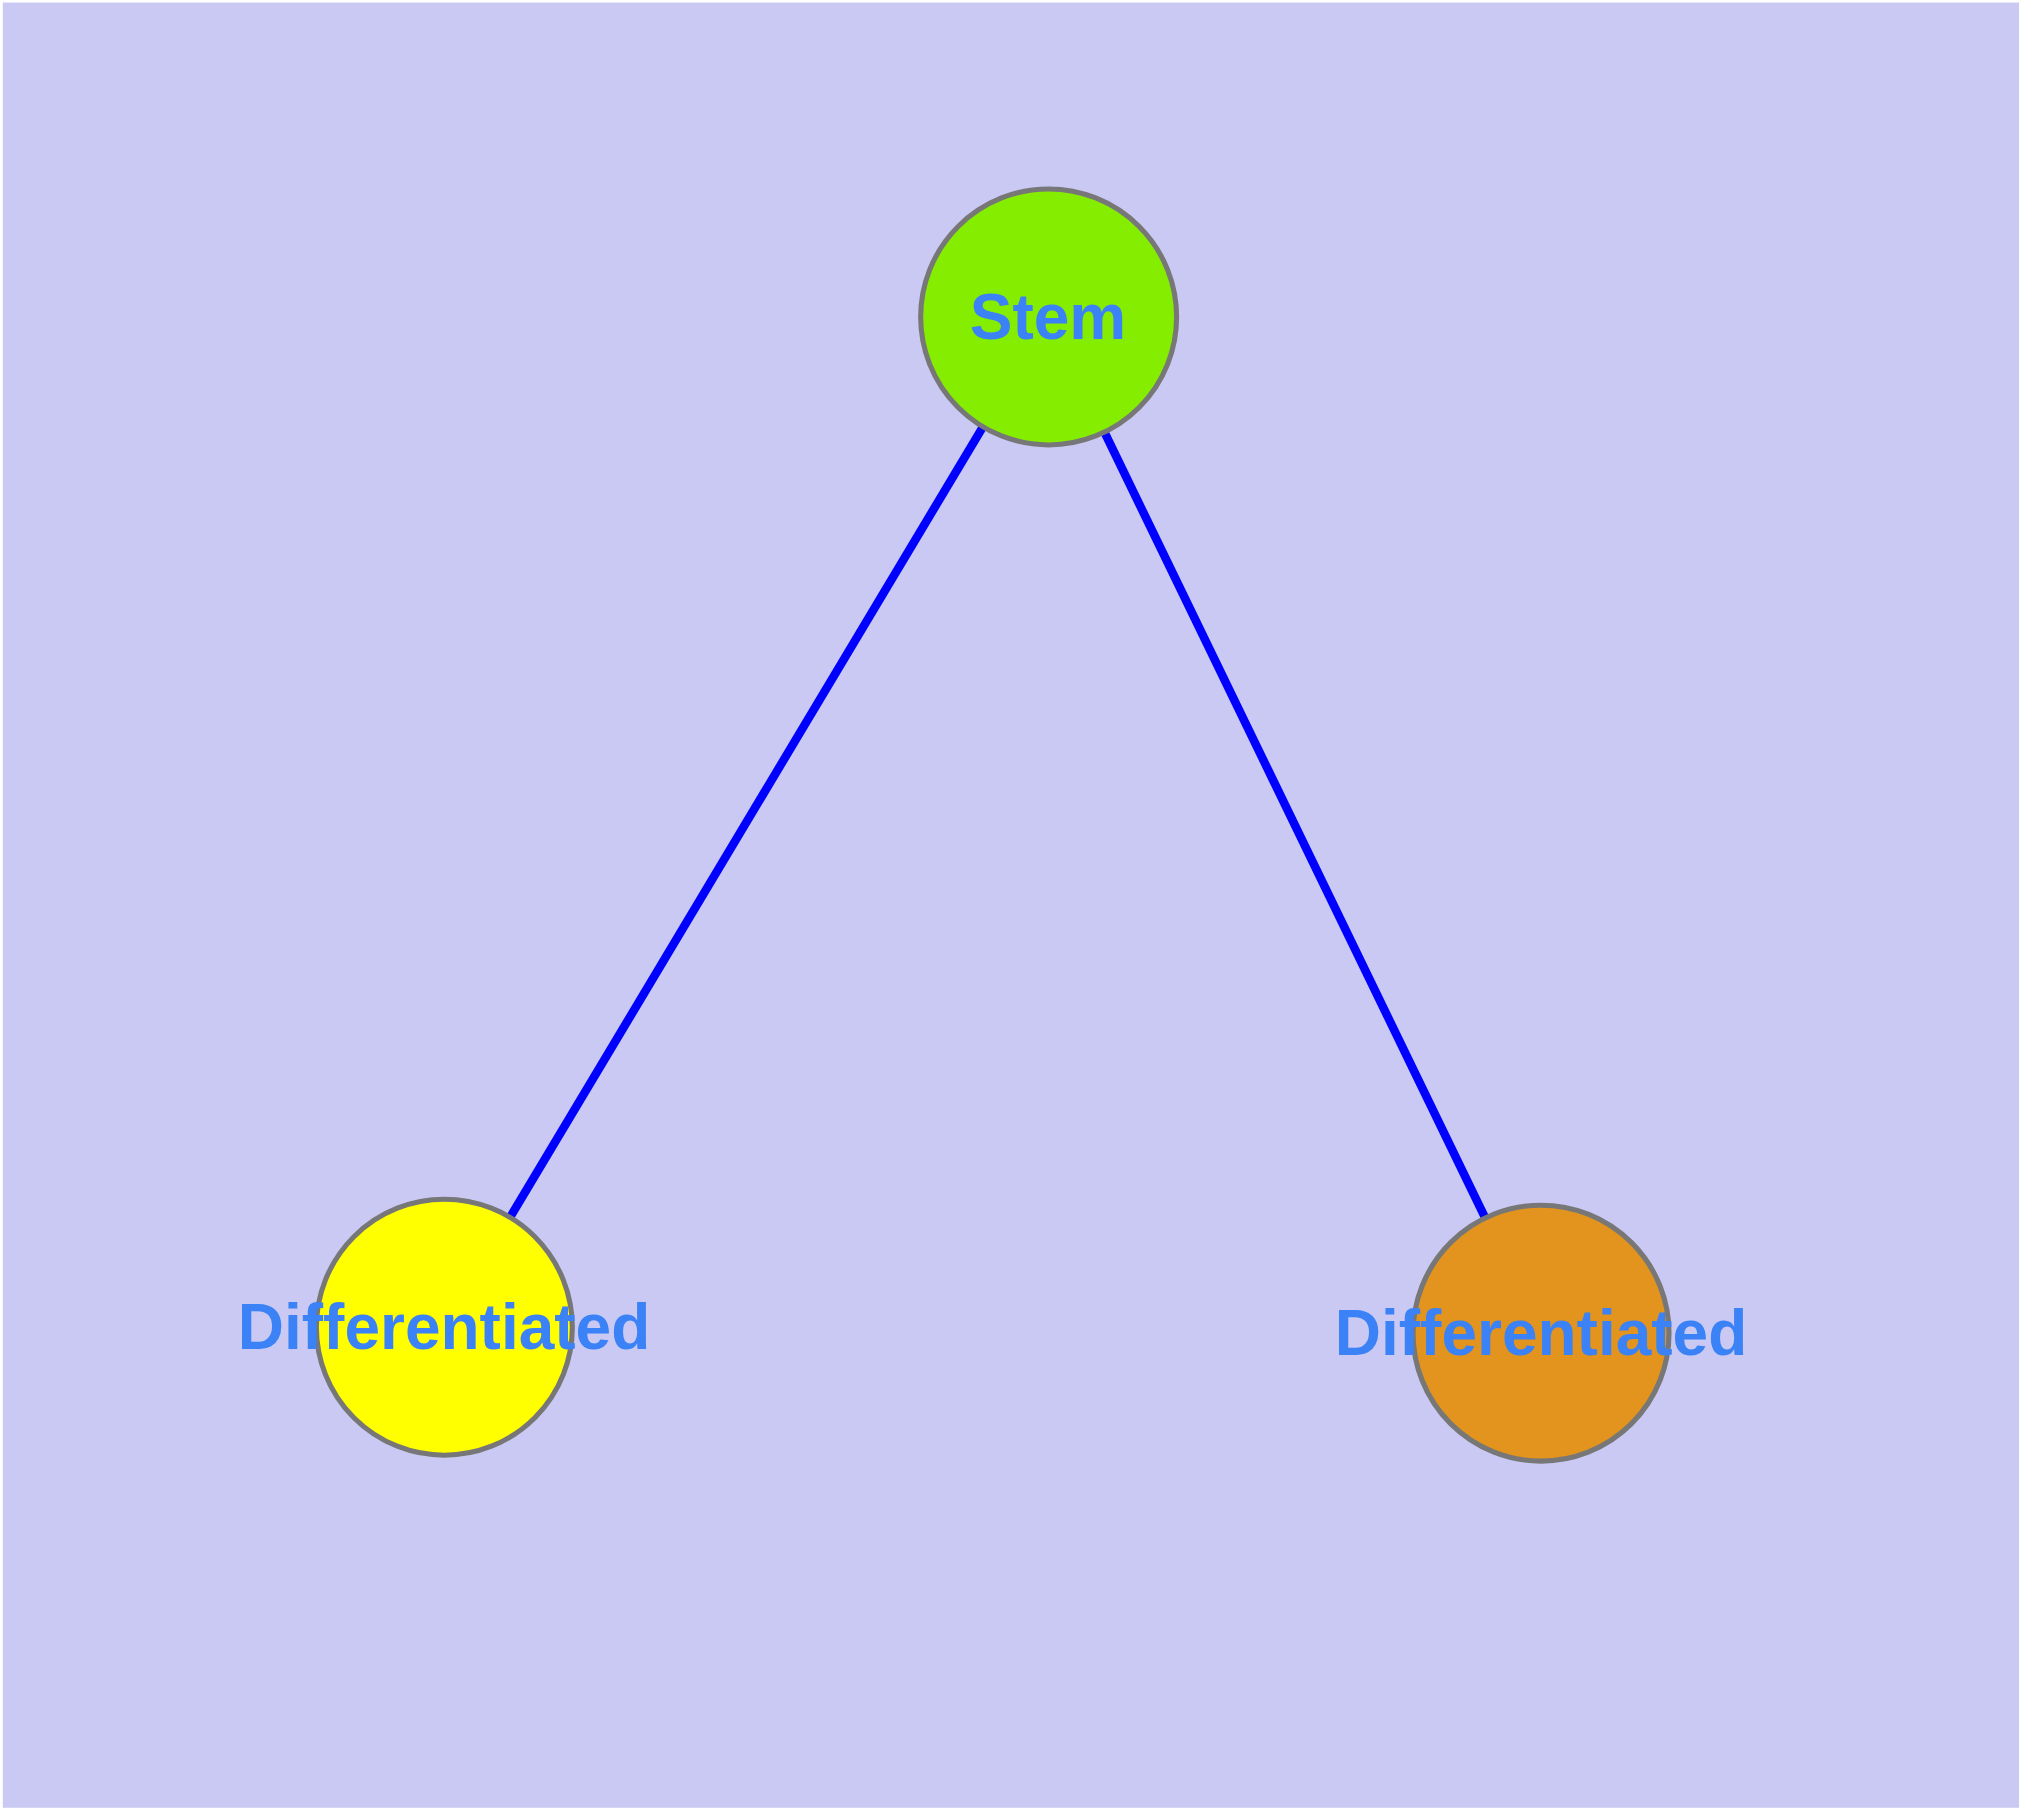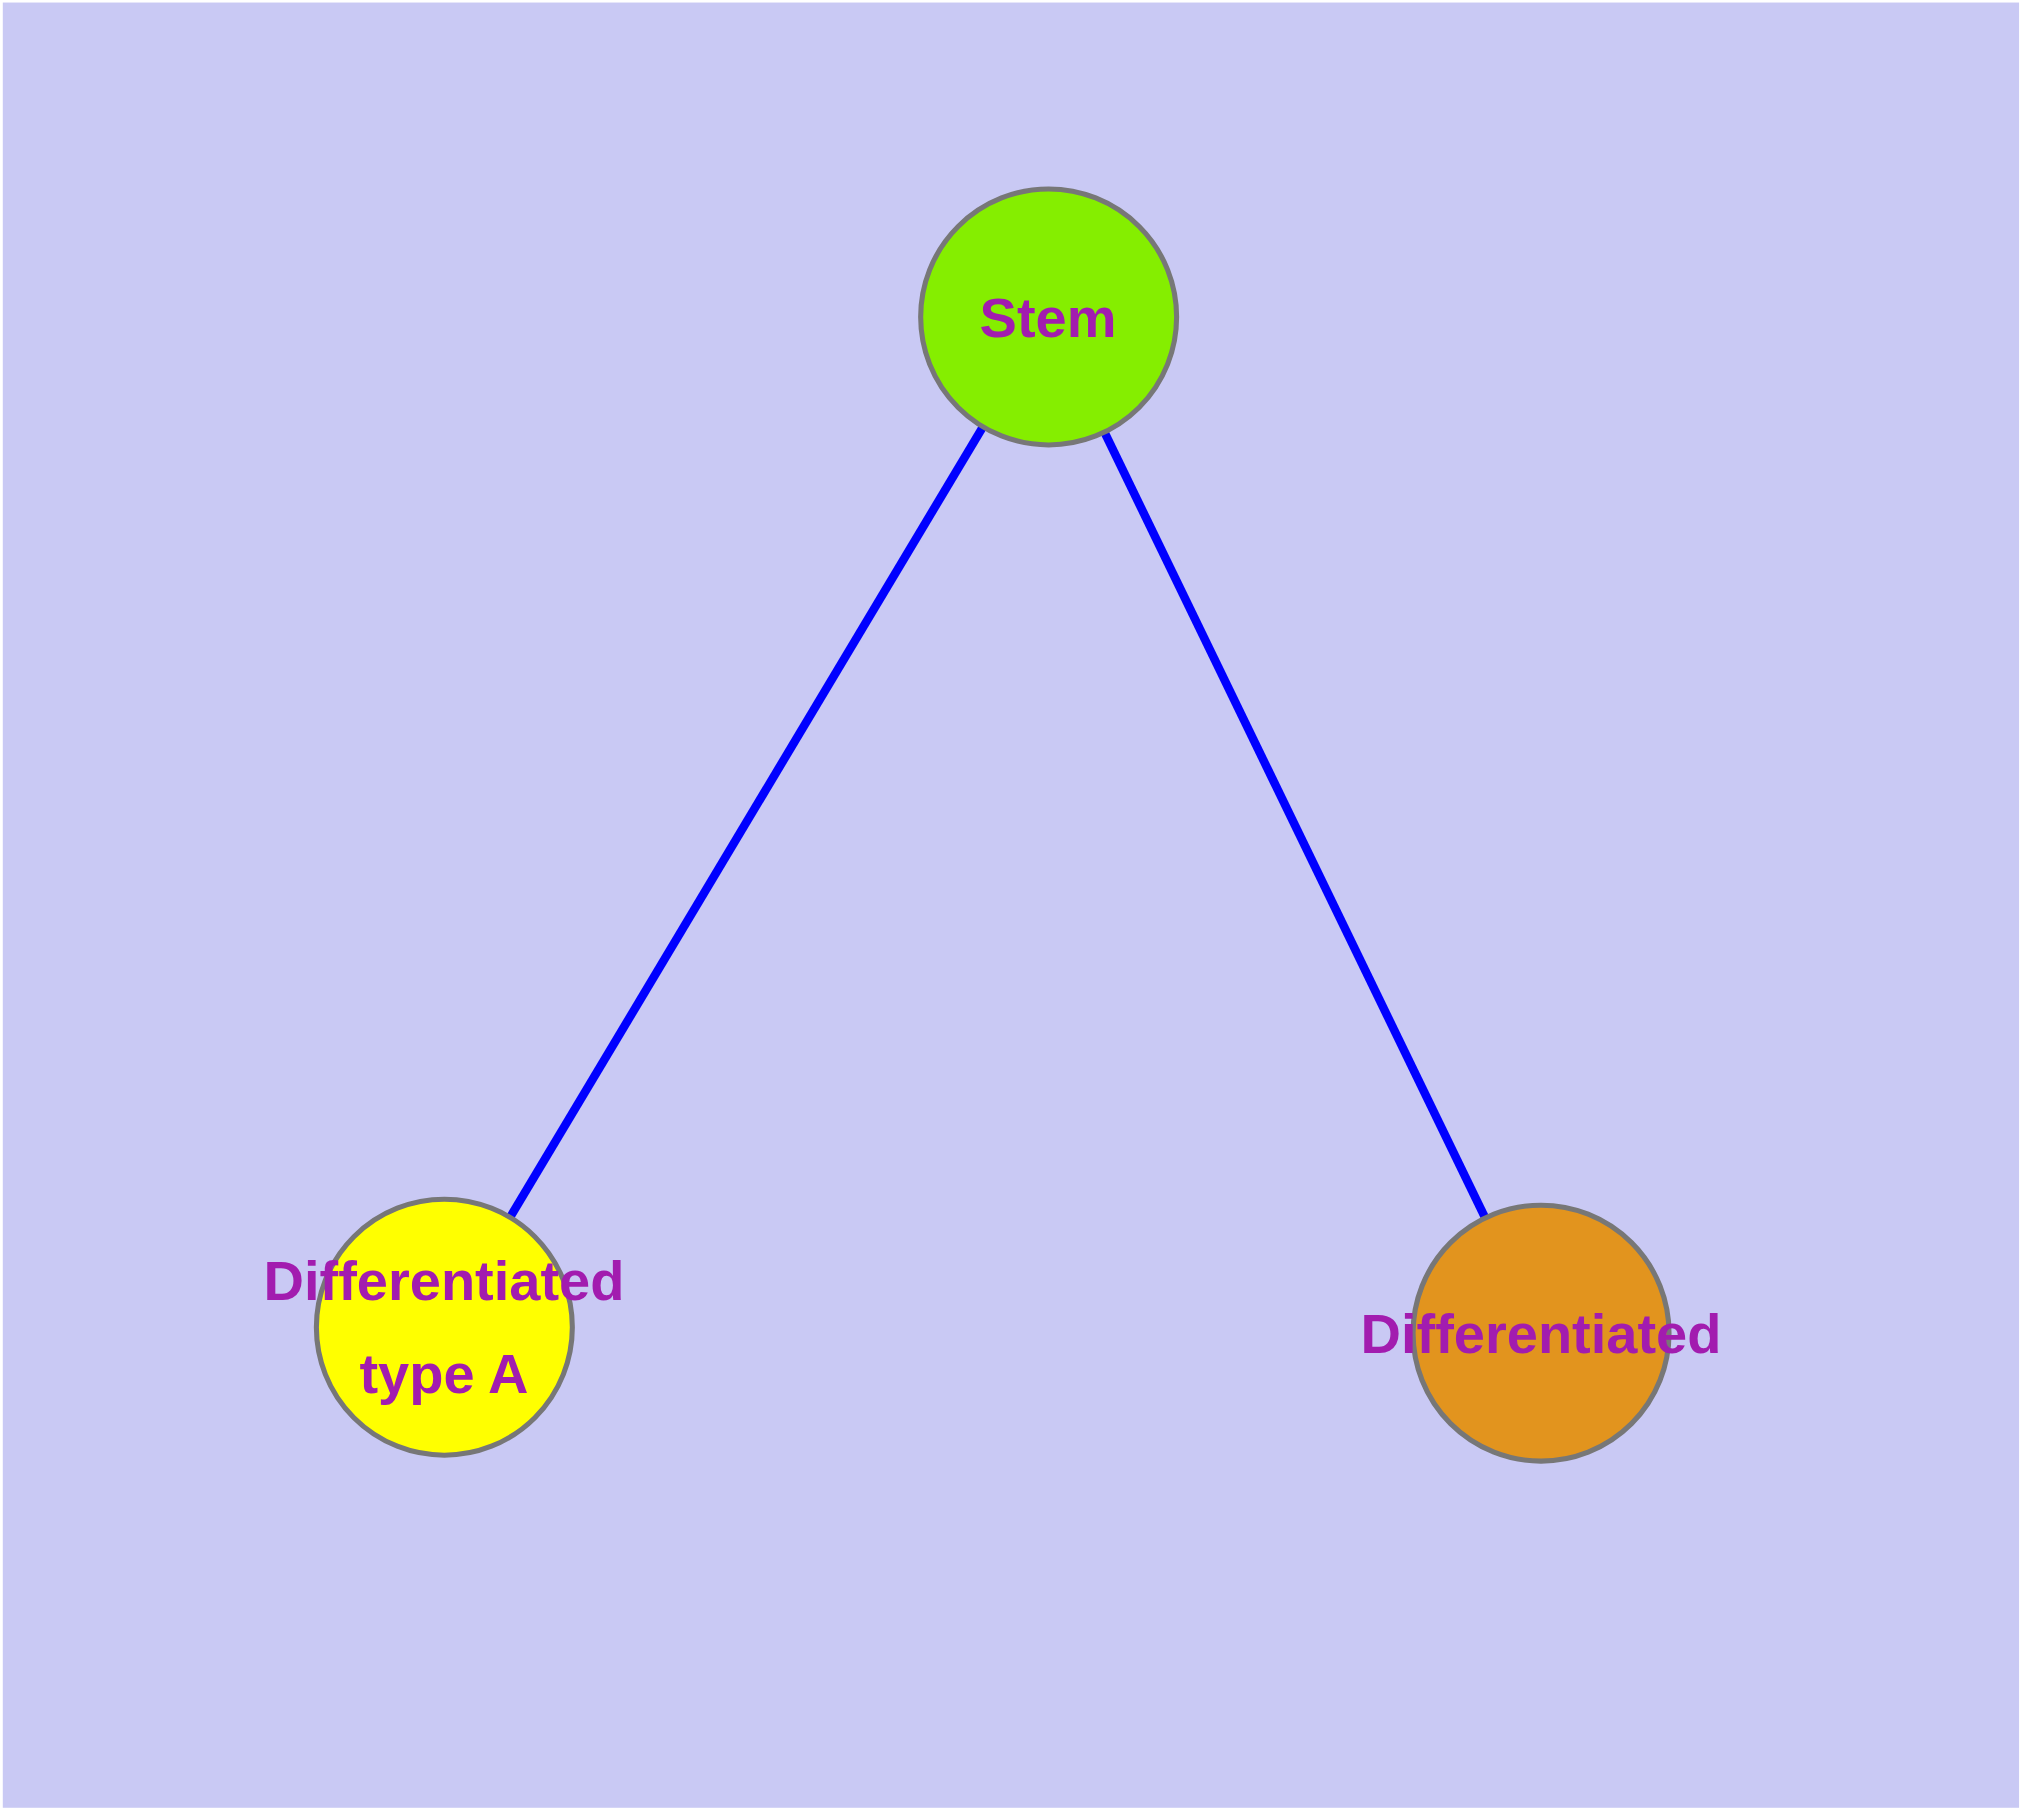--- a/index.html
+++ b/index.html
@@ -20,23 +20,23 @@
   .stage svg {
     position: absolute;
     left: 0;
     top: 0;
     display: block;
   }
   .node-label {
     position: absolute;
     transform: translate(-50%, -50%);
     text-align: center;
-    color: #a21caf;
+    color: #3b82f6;
     font-weight: bold;
-    font-size: 56px;
+    font-size: 64px;
     line-height: 93px;
     white-space: nowrap;
     letter-spacing: 0px;
     z-index: 5;
   }
 </style>
 </head>
 <body>
 
 <div class="stage">
@@ -50,21 +50,20 @@
 
     <circle cx="1237" cy="374" r="151" stroke-width="6" stroke="#777777" fill="#85EE00"></circle>
     <circle cx="524" cy="1566" r="151" stroke-width="6" stroke="#777777" fill="#FFFF00"></circle>
     <circle cx="1818" cy="1573" r="151" stroke-width="6" stroke="#777777" fill="#E2941E"></circle>
   </svg>
 
   <div class="node-label" style="left:1048px; top:317px;">Stem</div>
 
   <div class="node-label" style="left:444px; top:1327px;">
     <div>Differentiated</div>
-    <div>type A</div>
   </div>
 
   <div class="node-label" style="left:1541px; top:1333px;">
     <div>Differentiated</div>
   </div>
 
 </div>
 
 
 </body></html>

